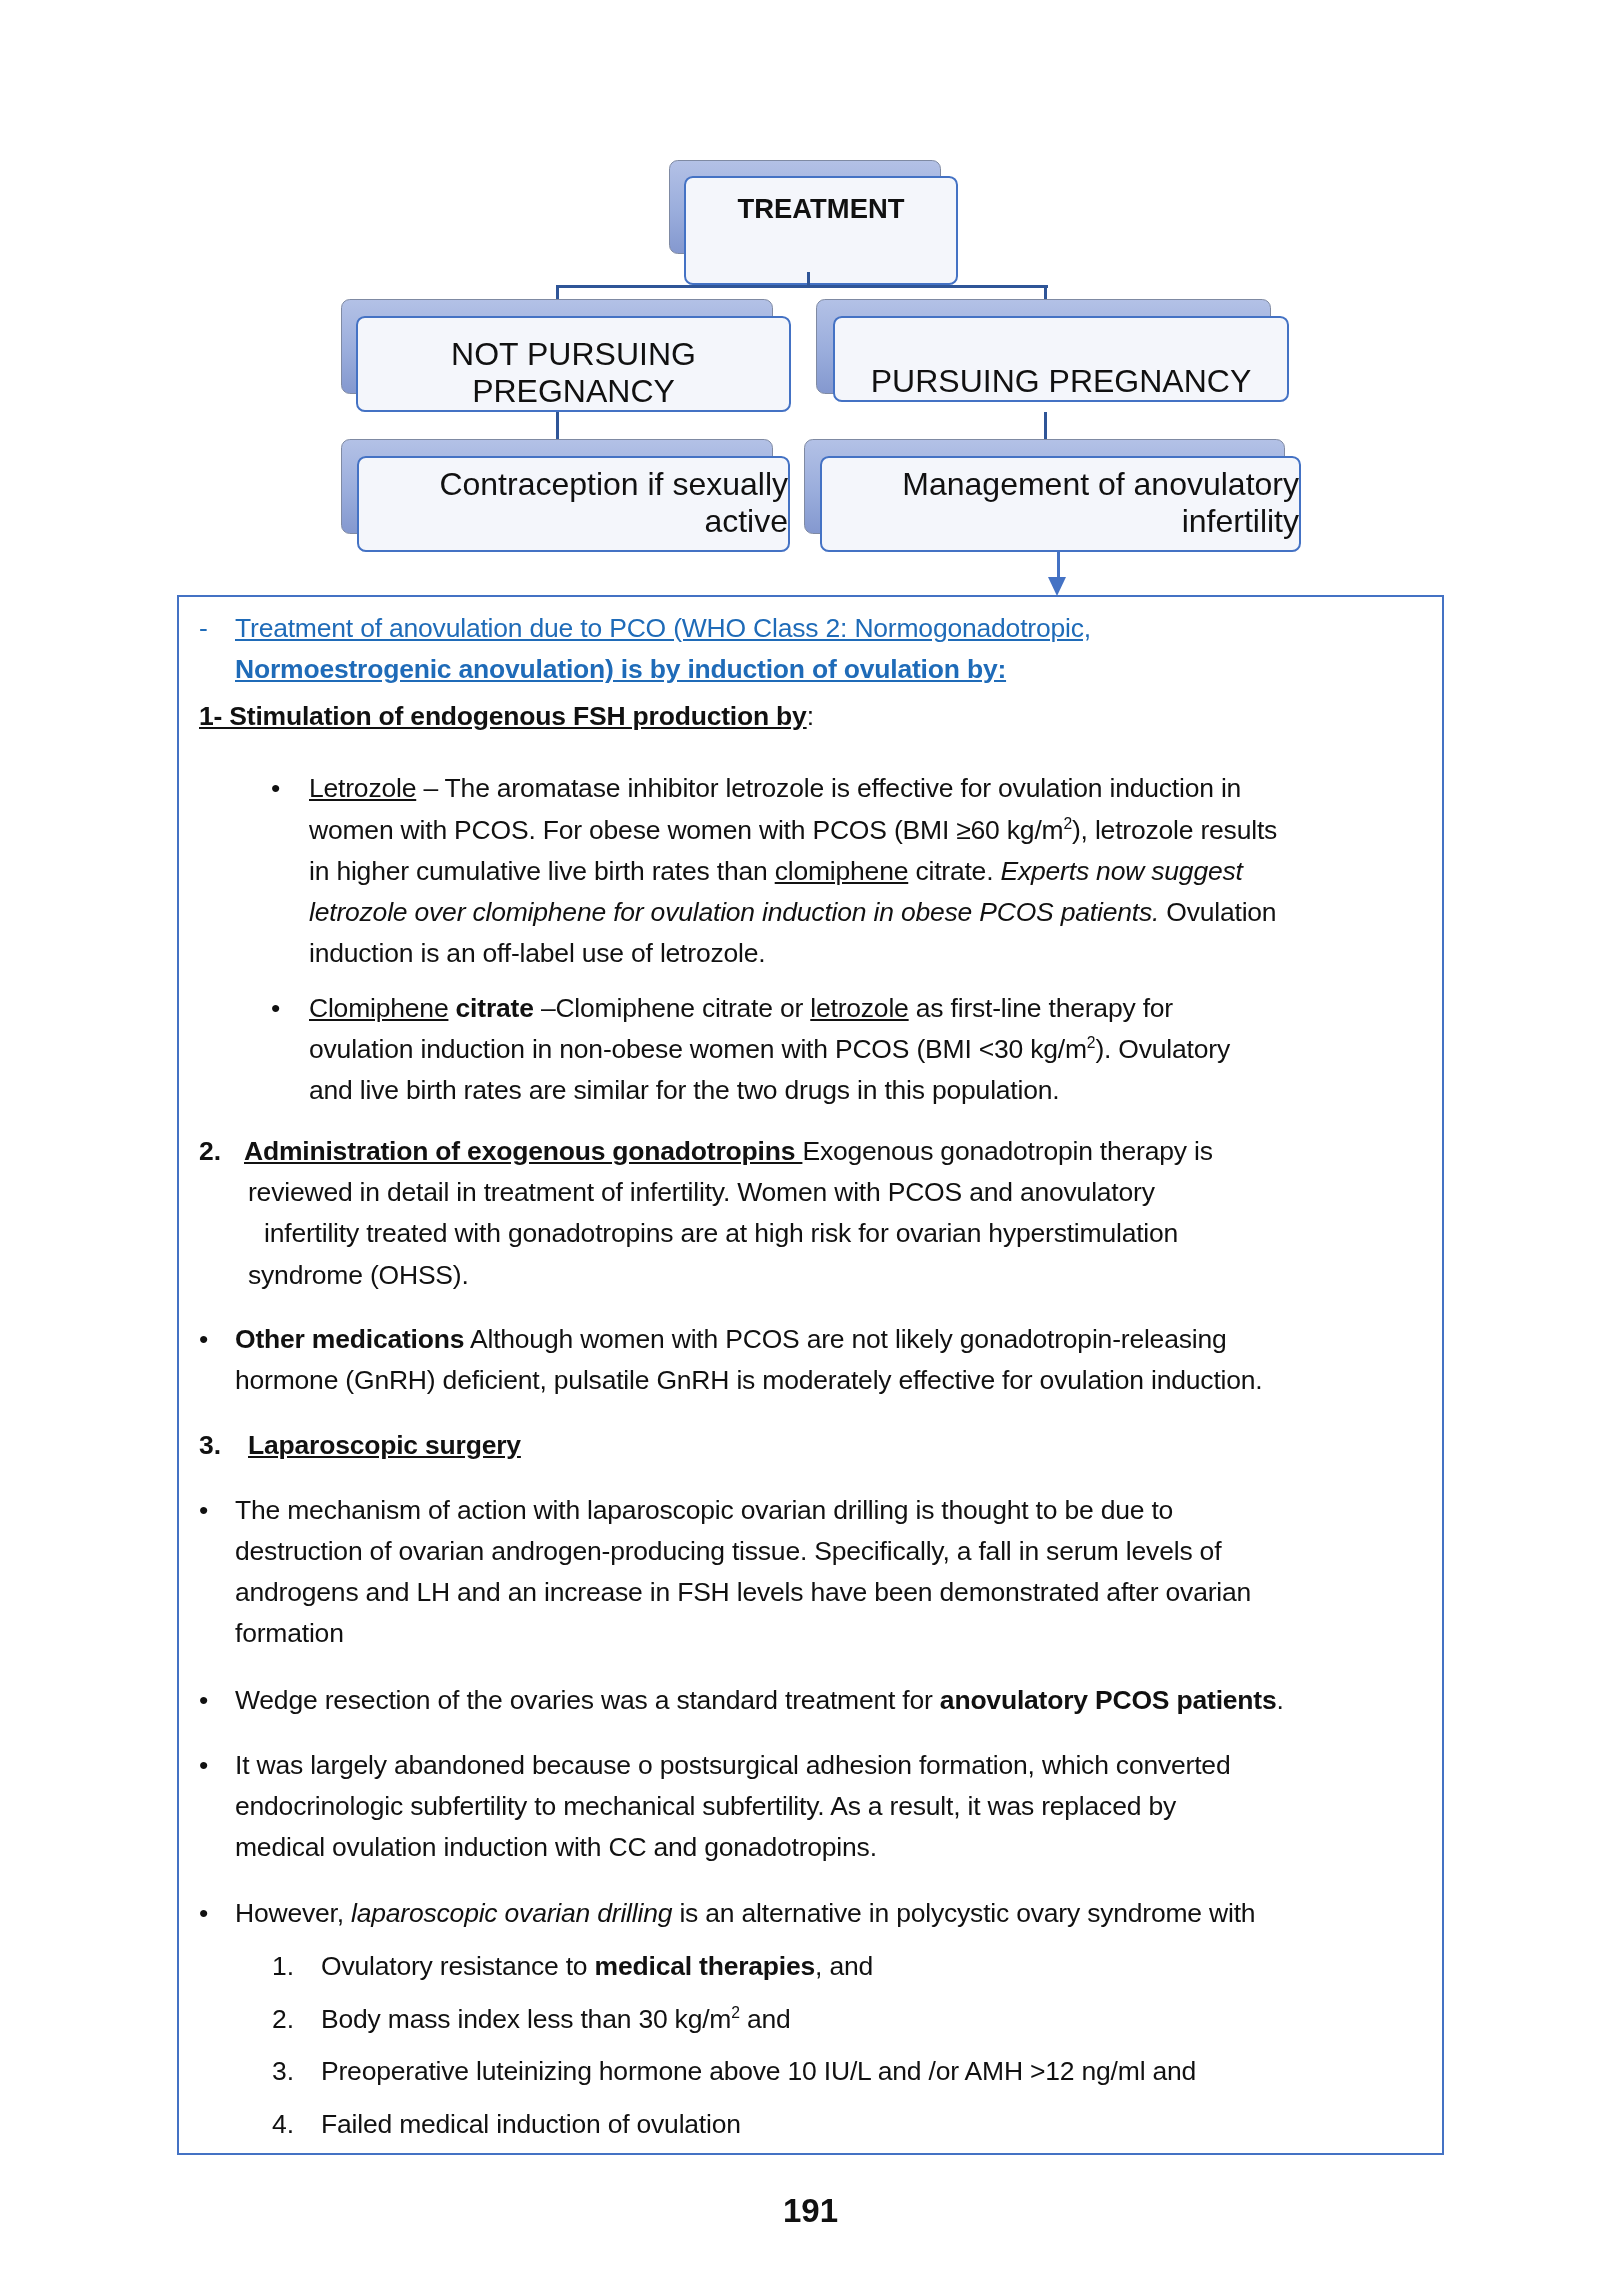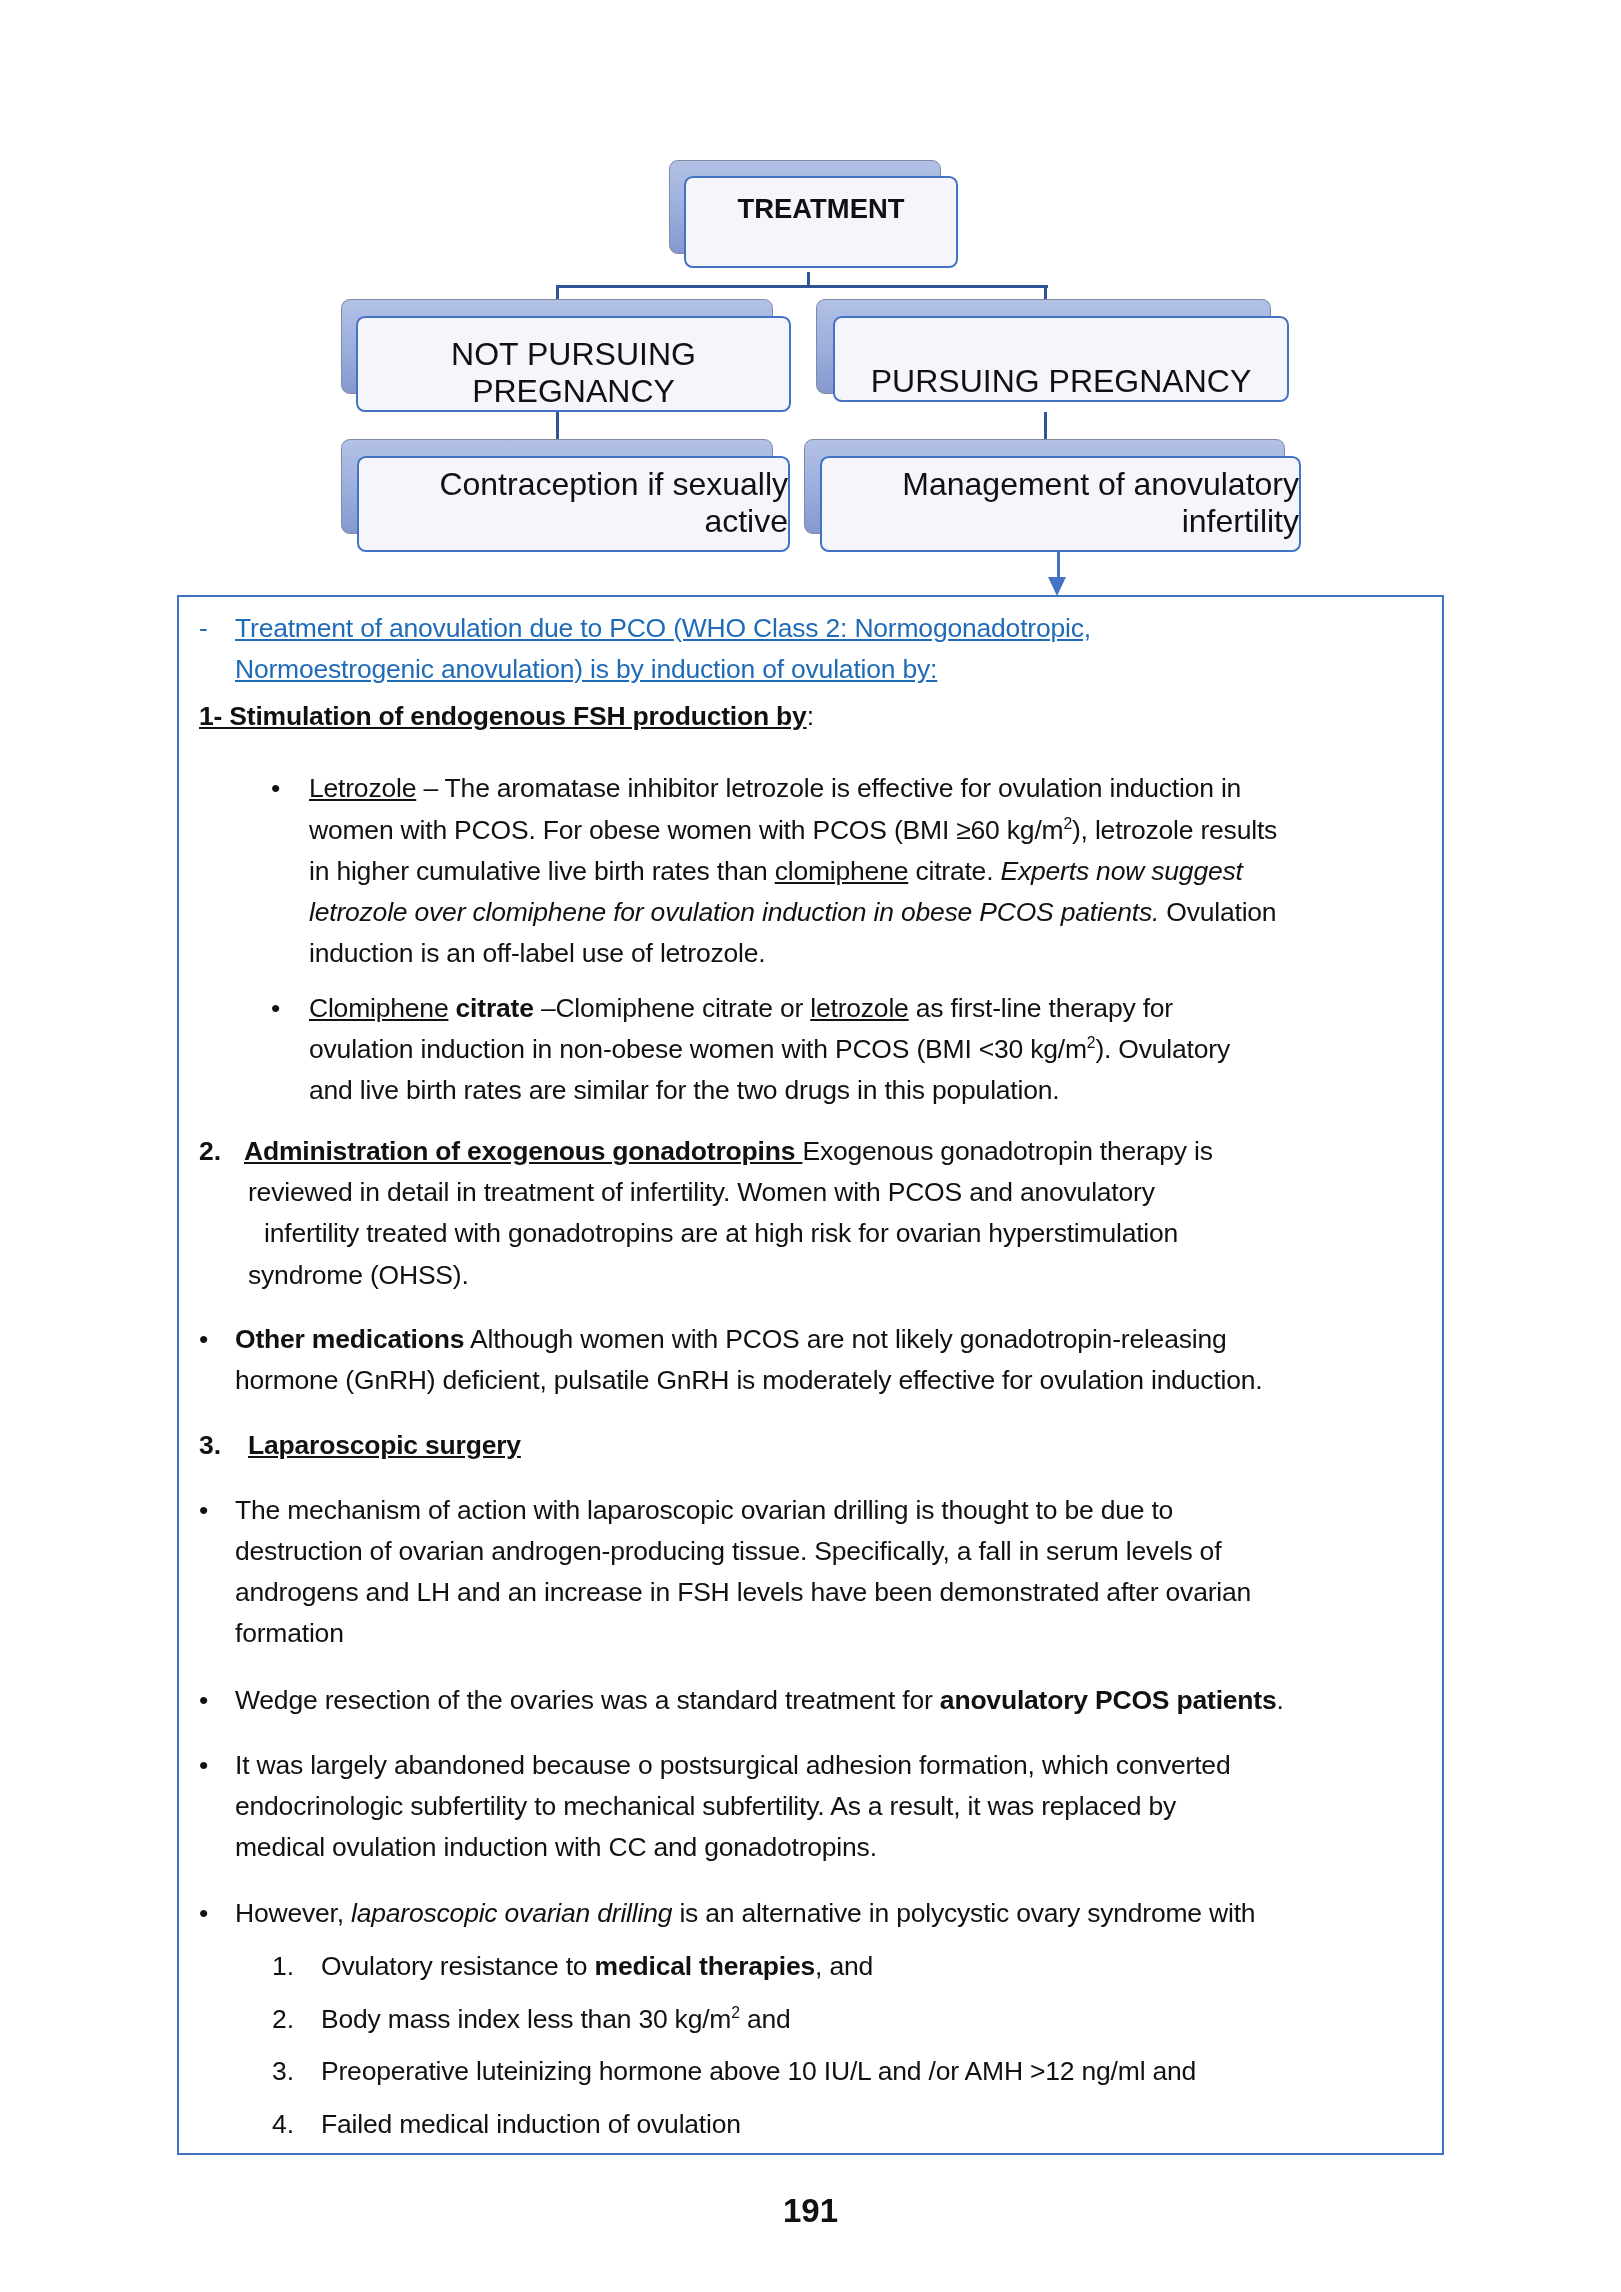--- a/index.html
+++ b/index.html
@@ -36,21 +36,21 @@
 
   .page-num { position: absolute; left: 0; width: 1621px; top: 2192px; text-align: center;
               font-size: 33px; font-weight: bold; }
 </style>
 </head>
 <body>
 
 <div>
 
   <div class="back" style="left:669px; top:160px; width:272px; height:94px;"></div>
-  <div class="front top" style="left:684px; top:176px; width:274px; height:92px;">
+  <div class="front top" style="left:684px; top:176px; width:274px; height:109px;">
     <span>TREATMENT</span>
   </div>
 
   <div class="conn" style="left:807px; top:272px; width:2.9px; height:15.7px;"></div>
   <div class="conn" style="left:556px; top:285px; width:492px; height:2.9px;"></div>
   <div class="conn" style="left:556px; top:285px; width:2.9px; height:14.7px;"></div>
   <div class="conn" style="left:1044px; top:285px; width:2.9px; height:14.7px;"></div>
 
   <div class="back" style="left:341px; top:299px; width:432px; height:95px;"></div>
   <div class="front" style="left:356px; top:316px; width:435px; height:96px;">
@@ -78,21 +78,21 @@
   </div>
 
   <div class="arrow-line" style="left:1057px; top:552px; width:2.9px; height:29px;"></div>
   <div class="arrow-head" style="left:1048px; top:577px;"></div>
 </div>
 
 <div class="main-box"></div>
 
 <div class="marker" style="left:199px; top:608px; color:#1f6bb8;">-</div>
 <div class="line link" style="left:235px; top:608px;">Treatment of anovulation due to PCO (WHO Class 2: Normogonadotropic,</div>
-<div class="line link" style="left:235px; top:649px;">Normoestrogenic anovulation) is by induction of ovulation by:</div>
+<div class="line link" style="left:235px; top:649px;font-weight:bold;">Normoestrogenic anovulation) is by induction of ovulation by:</div>
 
 <div class="line" style="left:199px; top:696px;"><span class="b u">1- Stimulation of endogenous FSH production by</span><span>:</span></div>
 
 <div class="marker" style="left:271px; top:768px;">•</div>
 <div class="line" style="left:309px; top:768px;"><span class="u">Letrozole</span><span> – The aromatase inhibitor letrozole is effective for ovulation induction in</span></div>
 <div class="line" style="left:309px; top:810px;"><span>women with PCOS. For obese women with PCOS (BMI ≥60 kg/m</span><sup>2</sup><span>), letrozole results</span></div>
 <div class="line" style="left:309px; top:851px;"><span>in higher cumulative live birth rates than </span><span class="u">clomiphene</span><span> citrate. </span><span class="i">Experts now suggest</span></div>
 <div class="line" style="left:309px; top:892px;"><span class="i">letrozole over clomiphene for ovulation induction in obese PCOS patients.</span><span> Ovulation</span></div>
 <div class="line" style="left:309px; top:933px;">induction is an off-label use of letrozole.</div>
 

